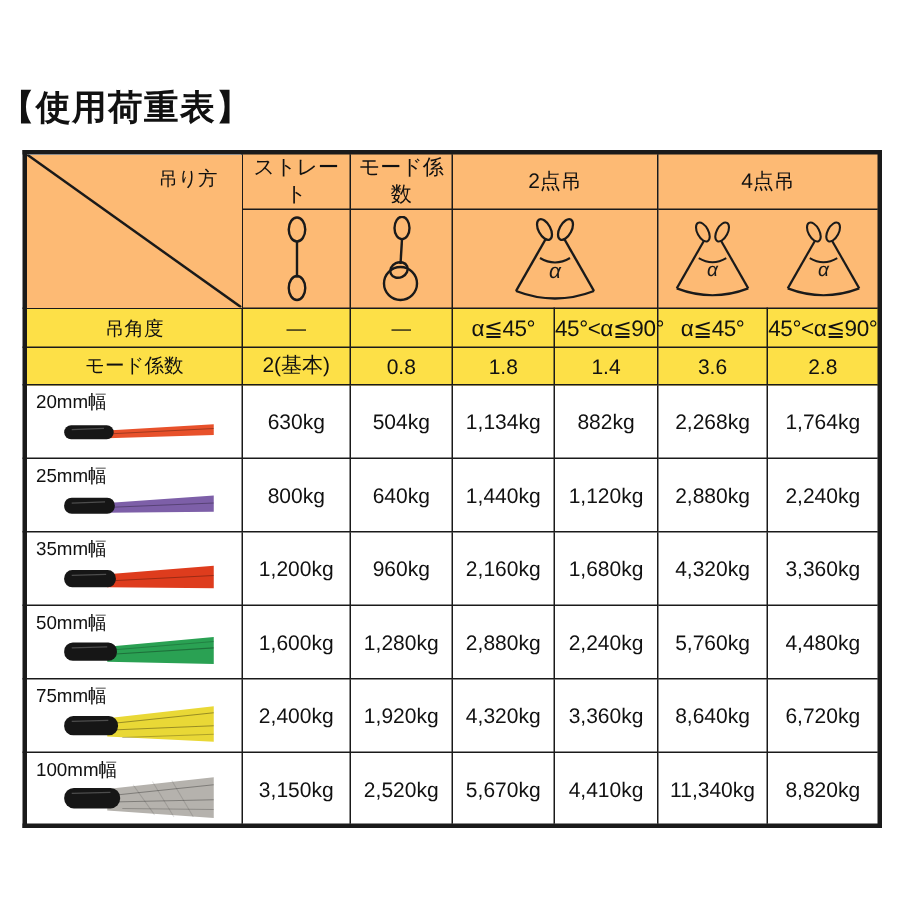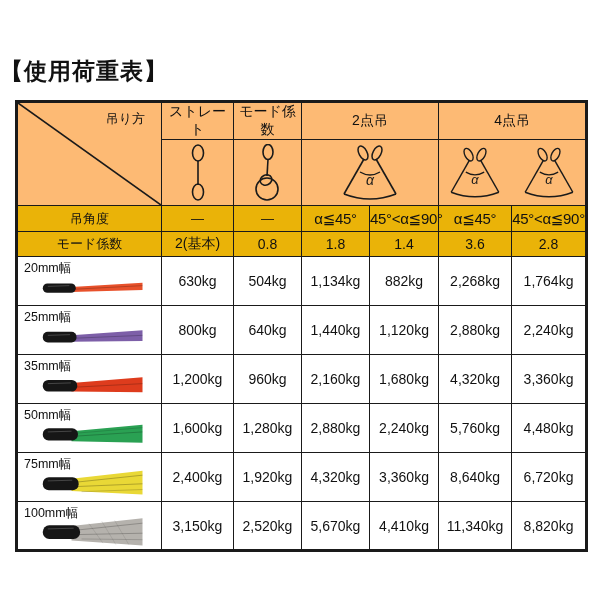--- a/index.html
+++ b/index.html
@@ -3,21 +3,21 @@
 <meta charset="utf-8">
 <style>
   html,body{margin:0;padding:0;background:#ffffff;}
   body{width:600px;height:600px;position:relative;overflow:hidden;
        font-family:"Liberation Sans","DejaVu Sans",sans-serif;color:#111;}
   .page-title{position:absolute;left:0;top:56px;font-size:23px;font-weight:bold;letter-spacing:1px;}
   table.load-table{position:absolute;left:15px;top:100px;width:570px;border-collapse:collapse;
        table-layout:fixed;border:3px solid #1a1a1a;}
   td,th{border:1px solid #1a1a1a;text-align:center;vertical-align:middle;padding:0;font-weight:normal;}
   .bg-blue{background:#fdba74;}
-  .bg-cream{background:#eab308;}
+  .bg-cream{background:#fde047;}
   .r-head{height:30px;}
   .r-icon{height:66px;}
   .r-angle{height:26px;}
   .r-mode{height:25px;}
   .r-data{height:49px;}
   .method-label{font-size:14px;}
   .row-label-head{font-size:13px;}
   .angle-val{font-size:15px;letter-spacing:-0.3px;white-space:nowrap;}
   .angle-dash{font-size:13px;}
   .mode-val{font-size:14px;}

